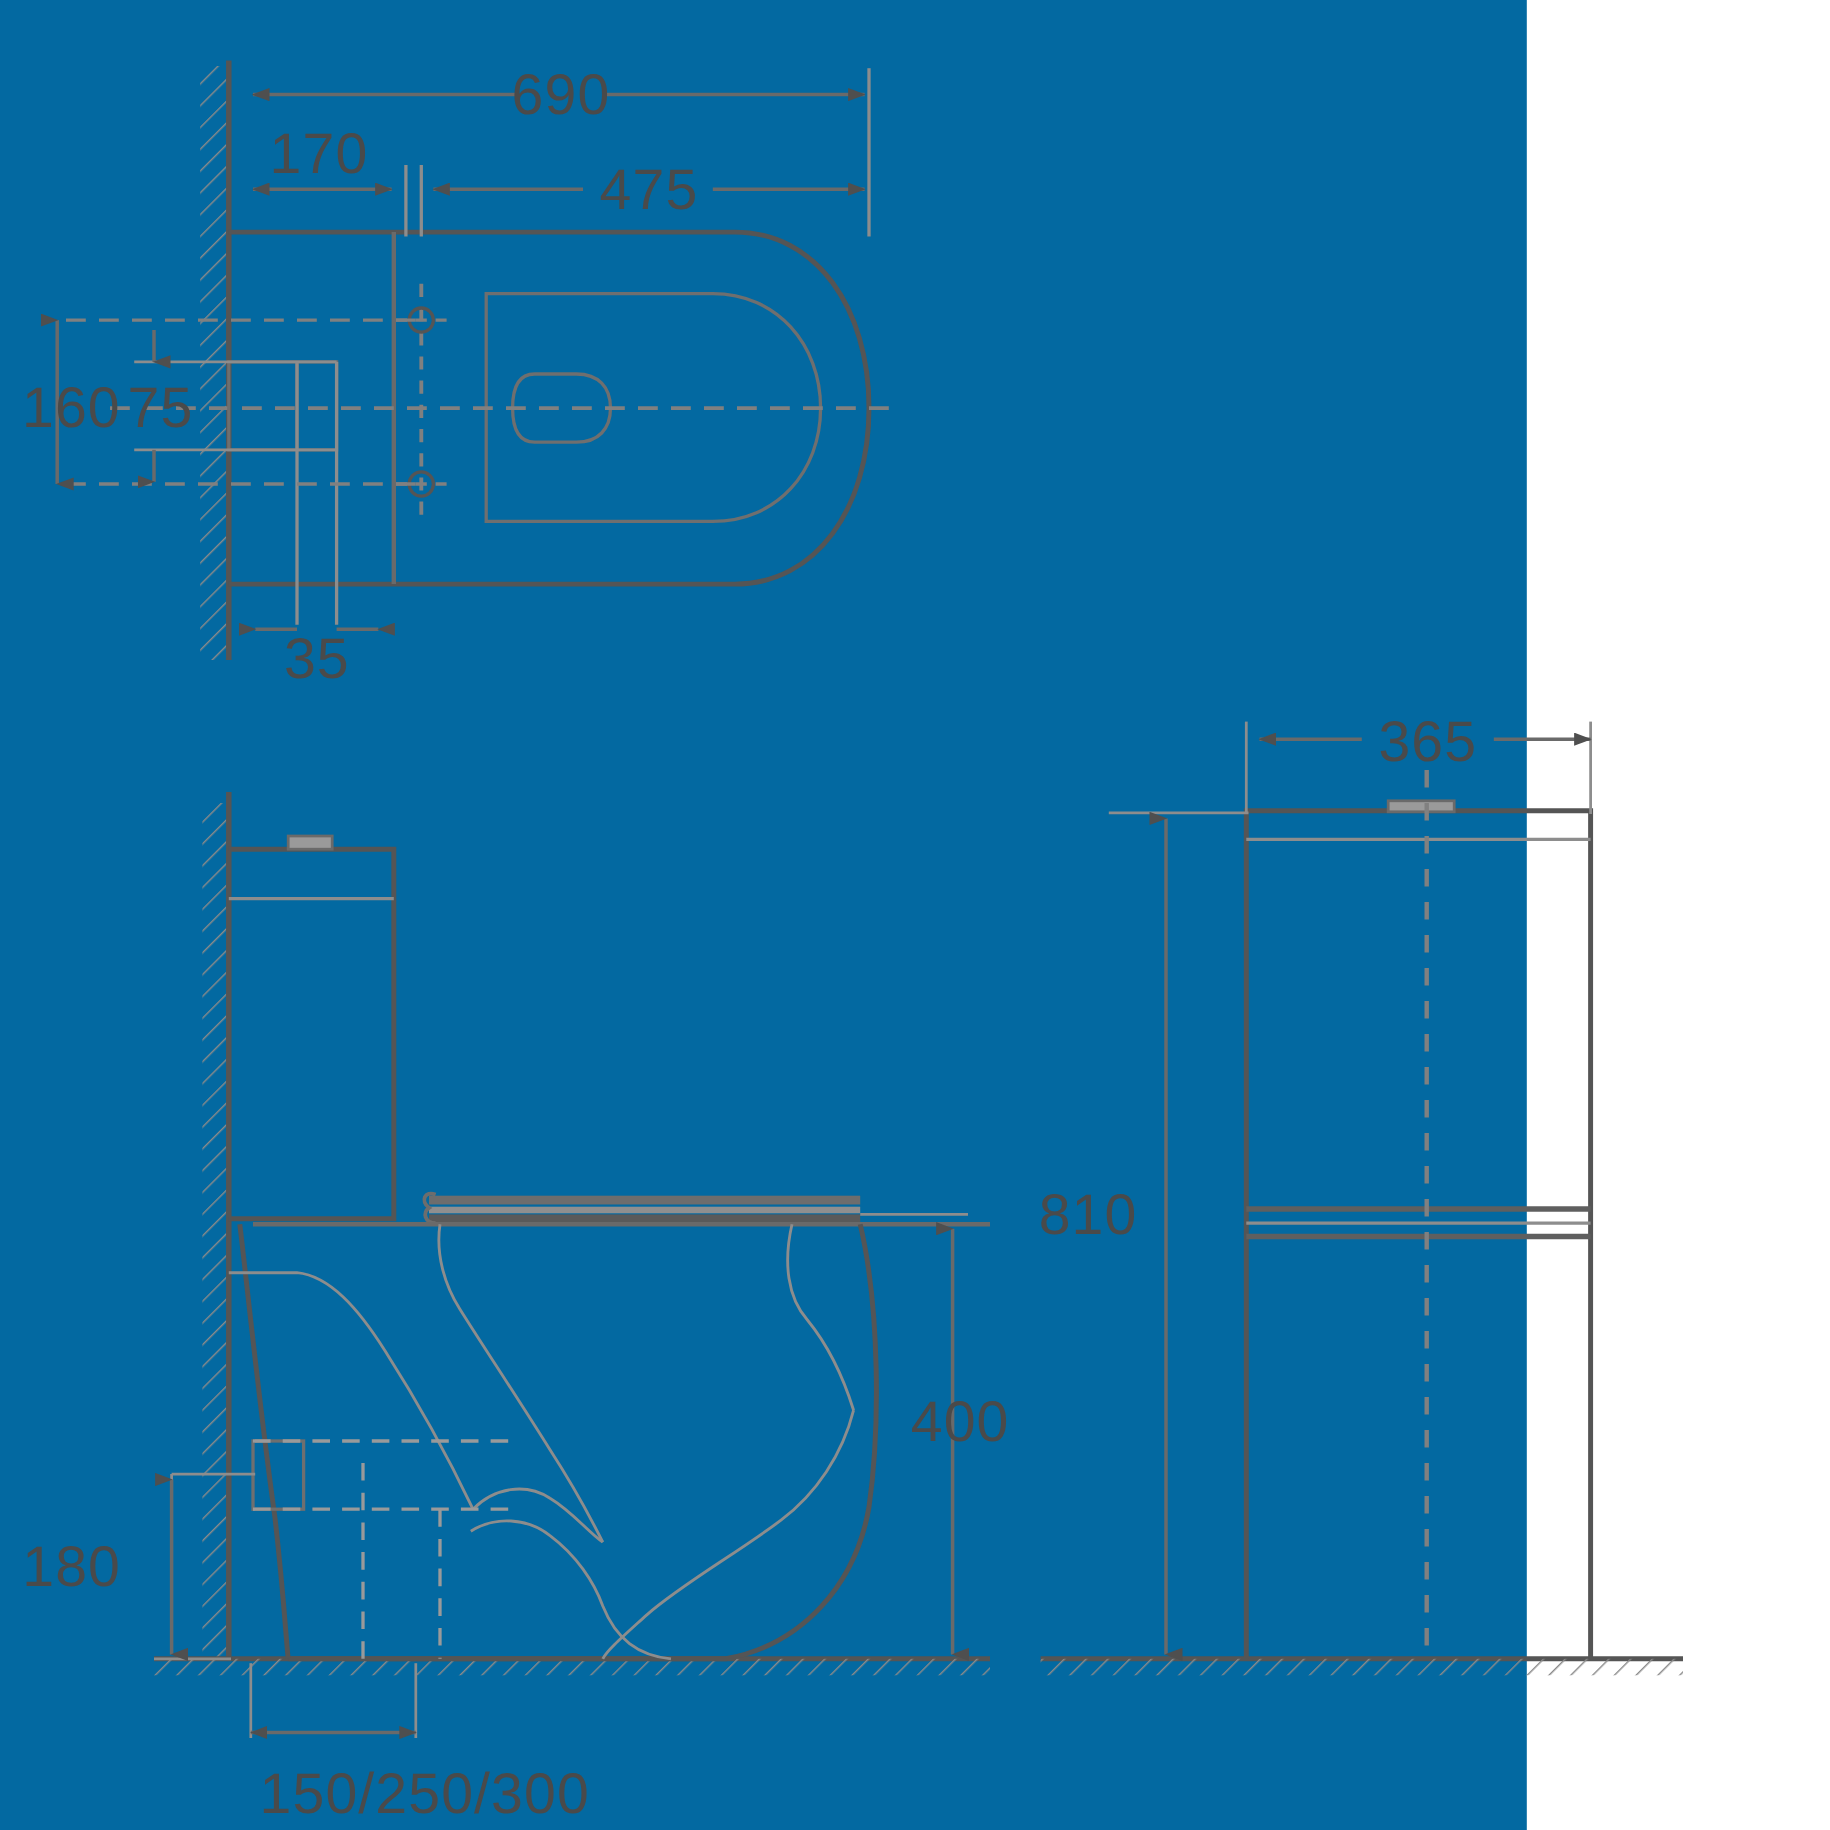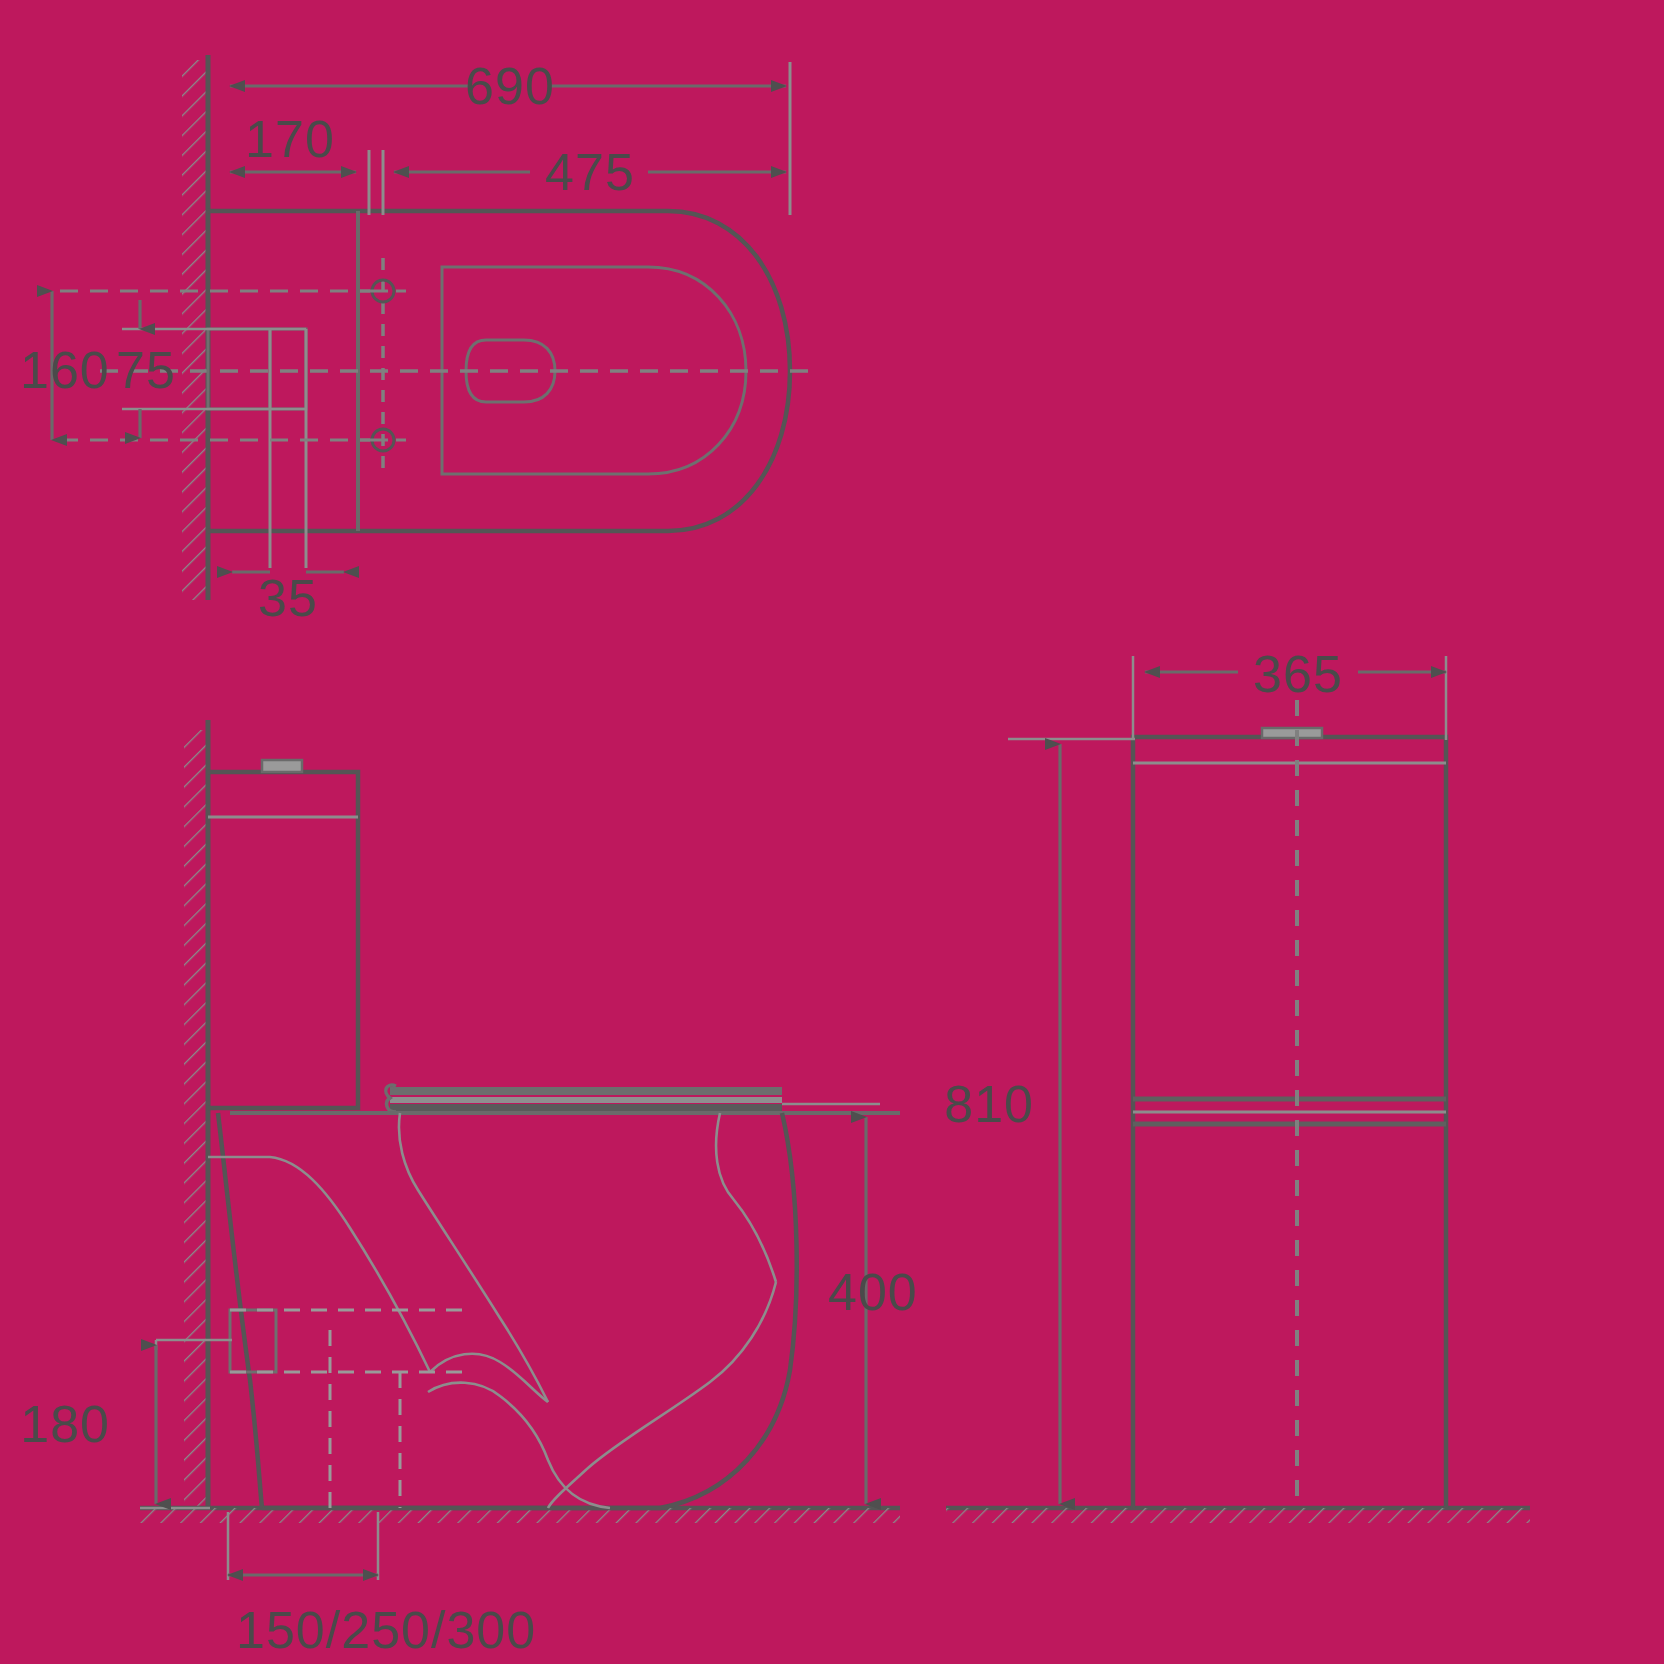--- a/index.html
+++ b/index.html
@@ -9,23 +9,23 @@
     background: #ffffff;
   }
   body {
     width: 1664px;
     height: 1664px;
     font-family: "Liberation Sans", sans-serif;
     overflow: hidden;
   }
   #sheet {
     position: relative;
-    width: 1664px;
+    width: 1388px;
     height: 1664px;
-    background: #be185d;
+    background: #0369a1;
   }
   #sheet svg {
     position: absolute;
     top: 0;
     left: 0;
     width: 1664px;
     height: 1664px;
   }
   .dimtext-big {
     font-family: "Liberation Sans", sans-serif;

